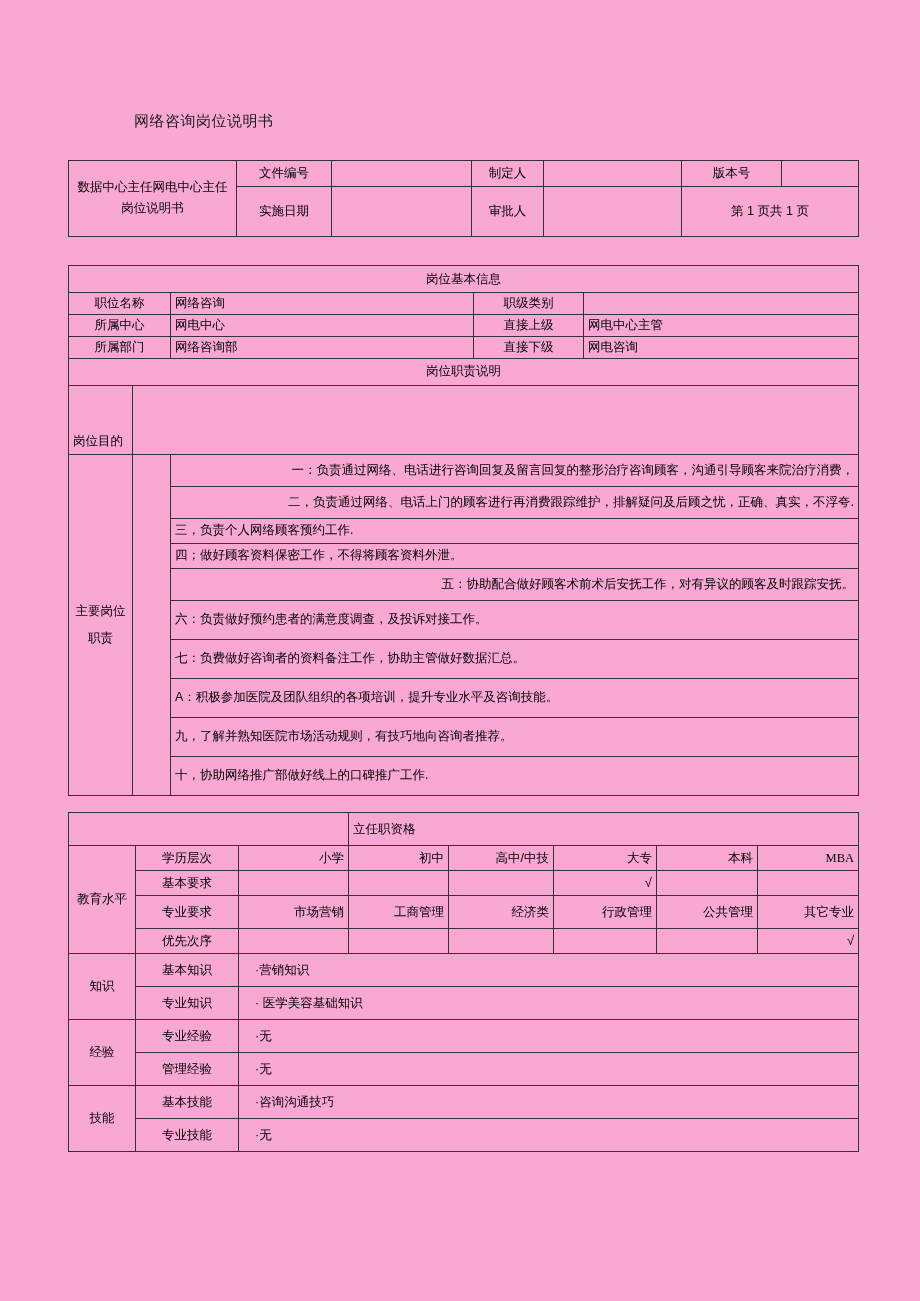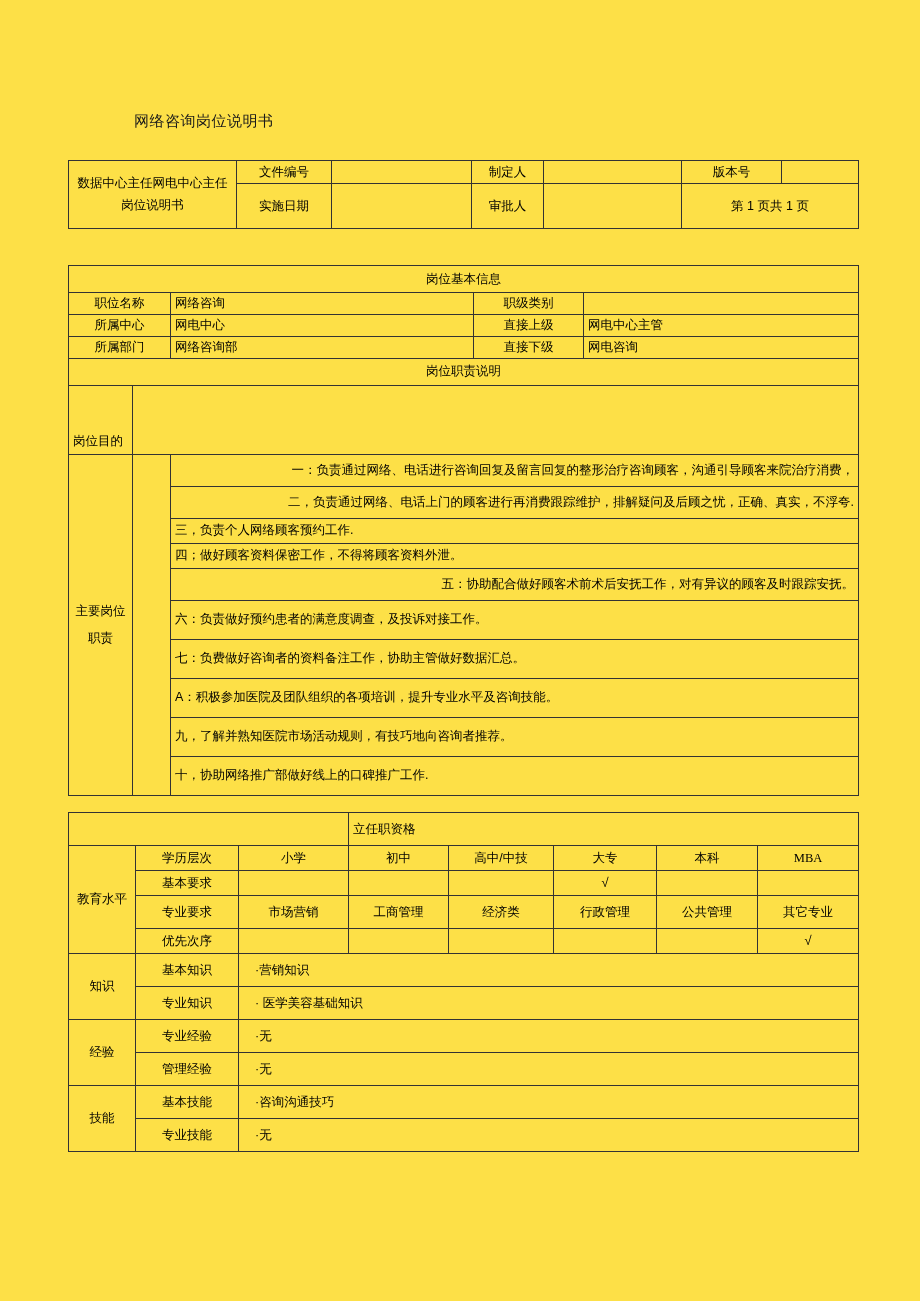--- a/index.html
+++ b/index.html
@@ -12,21 +12,21 @@
     height: 1301px;
     font-family: "Liberation Sans", "DejaVu Sans", sans-serif;
     color: #000000;
     position: relative;
     overflow: hidden;
   }
   .page {
     position: relative;
     width: 920px;
     height: 1301px;
-    background: #fde047;
+    background: #f9a8d4;
   }
   .doc-title {
     position: absolute;
     left: 134px;
     top: 112px;
     font-family: "Liberation Serif", "DejaVu Serif", serif;
     font-size: 15px;
     letter-spacing: 0.5px;
     color: #1a1a1a;
     white-space: nowrap;
@@ -51,21 +51,21 @@
   .nw { white-space: nowrap; }
   .pad-l { padding-left: 6px; }
 
   
   #tbl-header { left: 68px; top: 160px; width: 790px; }
   #tbl-header td { height: 18px; }
   #tbl-header .title-cell {
     text-align: center;
     font-size: 12.5px;
     line-height: 1.7;
-    padding: 8px 6px;
+    padding: 16px 6px;
   }
 
   
   #tbl-main { left: 68px; top: 265px; width: 790px; }
   #tbl-main td { height: 16px; }
   #tbl-main .section-head {
     text-align: center;
     height: 22px;
     margin-left: 36px;
   }
@@ -98,21 +98,21 @@
     text-align: left;
     padding-left: 4px;
     height: 28px;
     margin-top: 40px;
   }
   #tbl-qual .grp {
     text-align: center;
     line-height: 2.0;
   }
   #tbl-qual .sub { text-align: center; }
-  #tbl-qual .cell { text-align: center; }
+  #tbl-qual .cell { text-align: right; }
   #tbl-qual .val {
     text-align: left;
     padding-left: 16px;
   }
   #tbl-qual .tall { height: 28px; }
   #tbl-qual .mba { font-family: "Liberation Serif", "DejaVu Serif", serif; }
   #tbl-qual .tick { font-size: 13px; }
 </style>
 </head>
 <body>

